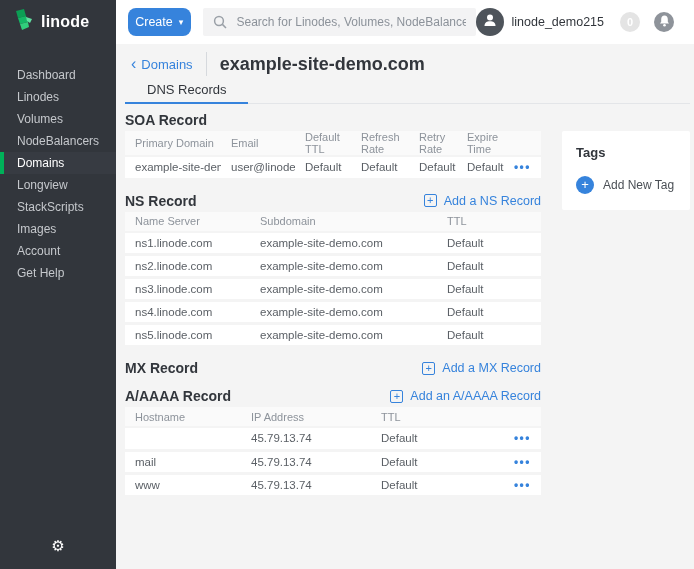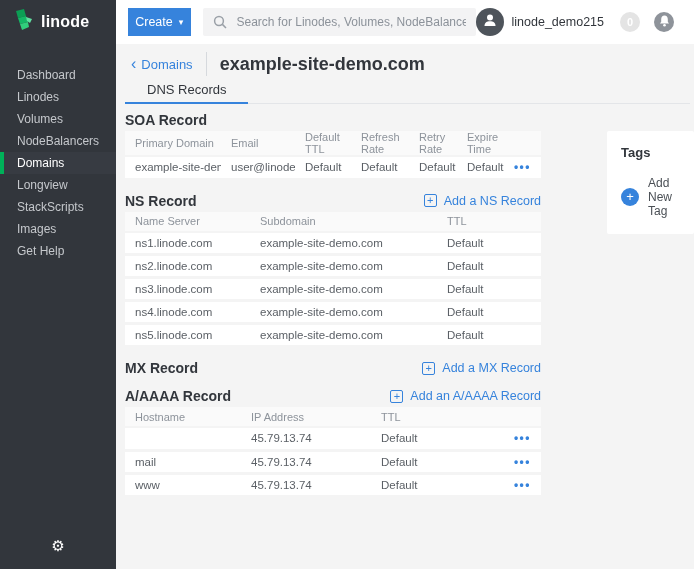--- a/index.html
+++ b/index.html
@@ -14,21 +14,21 @@
   .nav { margin-top:20px; flex:1; }
   .nav-item { height:22px; line-height:22px; padding-left:13px; border-left:4px solid transparent;
               color:#c5c8cc; font-size:12px; cursor:pointer; }
   .nav-item.active { border-left-color:#00b159; color:#ffffff; background:#373b42; }
   .sidebar-foot { height:46px; display:flex; align-items:center; justify-content:center; }
   .gear { color:#fff; font-size:15px; cursor:pointer; }
 
   
   .main-col { flex:1; display:flex; flex-direction:column; min-width:0; }
   .topbar { height:44px; background:#ffffff; display:flex; align-items:center; padding:0 20px 0 12px; flex-shrink:0; }
-  .create-btn { width:68px; height:28px; background:#3683dc; color:#fff; border:none; border-radius:0;
+  .create-btn { width:68px; height:28px; background:#3683dc; color:#fff; border:none; border-radius:8px;
                 font-size:12.5px; font-family:inherit; display:flex; align-items:center; justify-content:center;
                 gap:6px; cursor:pointer; }
   .create-chev { font-size:9px; line-height:1; }
   .searchwrap { position:relative; margin-left:12px; width:297px; height:28px; }
   .searchwrap input { width:100%; height:100%; background:#f3f3f4; border:none; border-radius:2px;
                       padding:0 10px 0 34px; font-size:12px; font-family:inherit; color:#5a5f65; outline:none; }
   .searchwrap input::placeholder { color:#8c929a; }
   .search-ic { position:absolute; left:10px; top:7px; }
   .user-area { margin-left:auto; display:flex; align-items:center;justify-content:space-between; }
   .avatar { width:28px; height:28px; border-radius:50%; background:#4e545b; display:flex;
@@ -44,21 +44,21 @@
   .crumbrow { display:flex; align-items:center; height:24px; padding-left:6px; }
   .backlink { color:#3683dc; font-size:13px; display:flex; align-items:center; cursor:pointer; }
   .backlink .chev { font-size:16px; margin-right:5px; line-height:1; }
   .crumb-div { width:1px; height:24px; background:#d6d9dd; margin:0 13px; }
   .page-title { font-size:18px; font-weight:bold; color:#32363c; }
 
   .tabsrow { margin-top:4px; border-bottom:1px solid #e3e5e8; width:565px; }
   .tab { display:inline-block; padding:0 22px 5px 22px; font-size:13px; color:#32363c;
          border-bottom:2px solid #3683dc; margin-bottom:-1px; cursor:pointer; }
 
-  .columns { display:flex;gap:45px; }
+  .columns { display:flex; }
   .leftcol { width:416px; }
   .rightcol { width:128px; margin-left:21px; }
 
   .sec-head { display:flex; align-items:center; justify-content:space-between; margin-top:12px; height:16px; }
   .sec-head:first-child { margin-top:8px; }
   .sec-title { font-size:14px; font-weight:bold; color:#32363c; }
   .addlink { display:flex; align-items:center; color:#3683dc; font-size:12.5px; cursor:pointer; text-decoration:none; }
   .plusbox { width:13px; height:13px; border:1px solid #3683dc; border-radius:2px; font-size:11px; line-height:11px;
              text-align:center; margin-right:7px; color:#3683dc; }
 
@@ -103,20 +103,21 @@
     </div>
     <div class="nav">
         <div class="nav-item">Dashboard</div>
         <div class="nav-item">Linodes</div>
         <div class="nav-item">Volumes</div>
         <div class="nav-item">NodeBalancers</div>
         <div class="nav-item active">Domains</div>
         <div class="nav-item">Longview</div>
         <div class="nav-item">StackScripts</div>
         <div class="nav-item">Images</div>
+        <div class="nav-item">Account</div>
         <div class="nav-item">Get Help</div>
       </div>
     <div class="sidebar-foot">
       <span class="gear">⚙</span>
     </div>
   </div>
 
   <div class="main-col">
 
     <div class="topbar">

